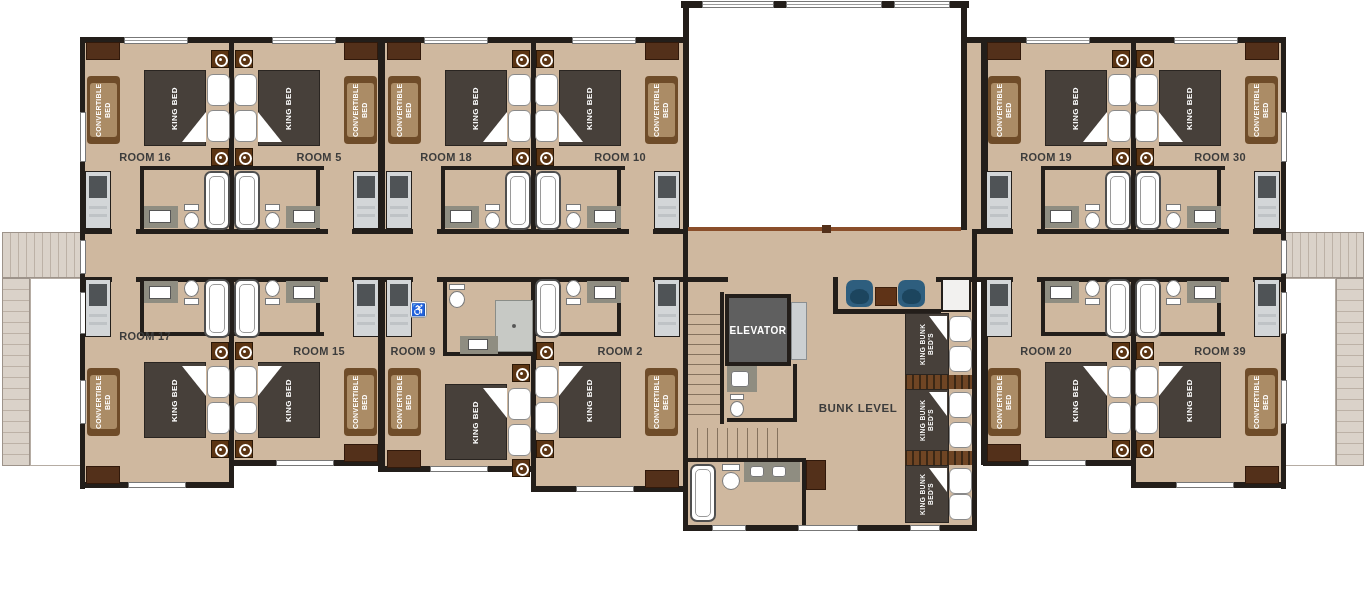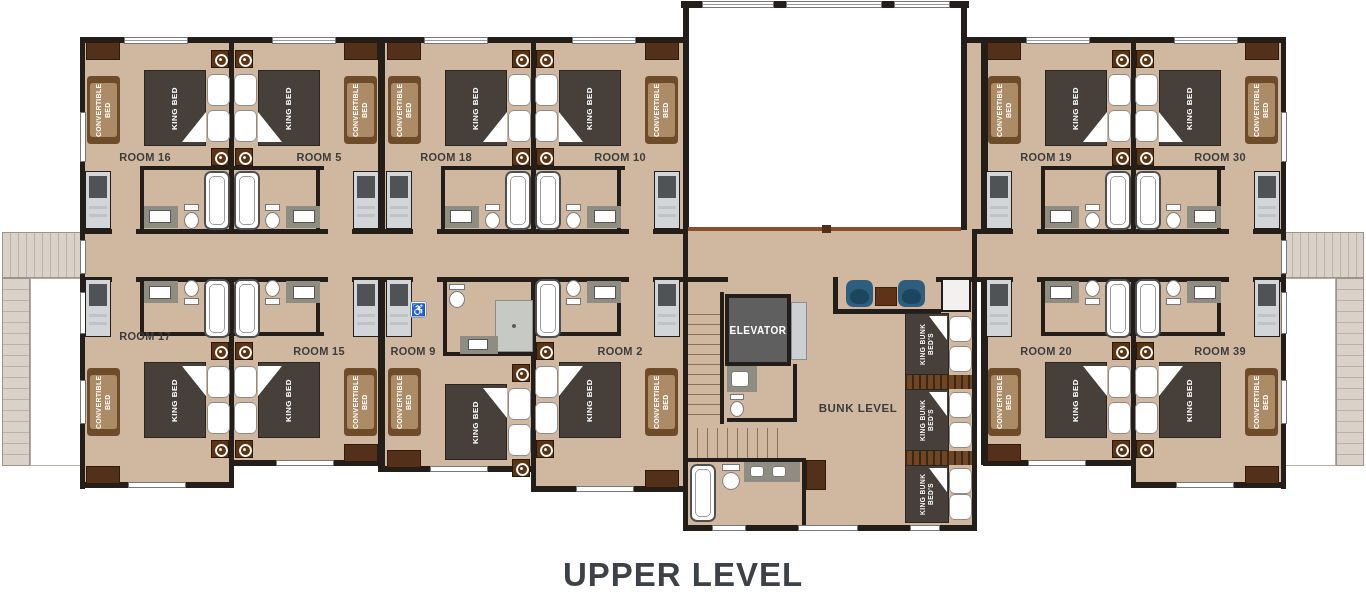--- a/index.html
+++ b/index.html
@@ -101,21 +101,20 @@
 
   <div class="a z5 shower" style="left:495px;top:300px;width:38px;height:52px"></div>
   <div class="a z5 tank" style="left:449px;top:284px;width:16px;height:6px"></div>
   <div class="a z5 toi" style="left:449px;top:291px;width:16px;height:17px"></div>
   <div class="a z5 ctr" style="left:460px;top:336px;width:38px;height:18px"></div>
   <div class="a z5 mon" style="left:468px;top:339px;width:20px;height:11px"></div>
   <div class="a z5 accbox" style="left:410px;top:301px;width:17px;height:17px">
     <span>♿</span>
   </div>
 
-  <div class="title">UPPER LEVEL</div>
 <div class="a fl" style="left: 84px; top: 42px; width: 1199px; height: 191px;"></div>
     <div class="a fl" style="left: 84px; top: 233px; width: 1199px; height: 44px;"></div>
     <div class="a fl" style="left: 84px; top: 277px; width: 148px; height: 209px;"></div>
     <div class="a fl" style="left: 232px; top: 277px; width: 148px; height: 187px;"></div>
     <div class="a fl" style="left: 383px; top: 277px; width: 150px; height: 193px;"></div>
     <div class="a fl" style="left: 533px; top: 277px; width: 150px; height: 213px;"></div>
     <div class="a fl" style="left: 985px; top: 277px; width: 148px; height: 187px;"></div>
     <div class="a fl" style="left: 1133px; top: 277px; width: 150px; height: 209px;"></div>
     <div class="a fl" style="left: 683px; top: 233px; width: 294px; height: 298px;"></div>
     <div class="a void" style="left: 688px; top: 8px; width: 273px; height: 221px;"></div>

